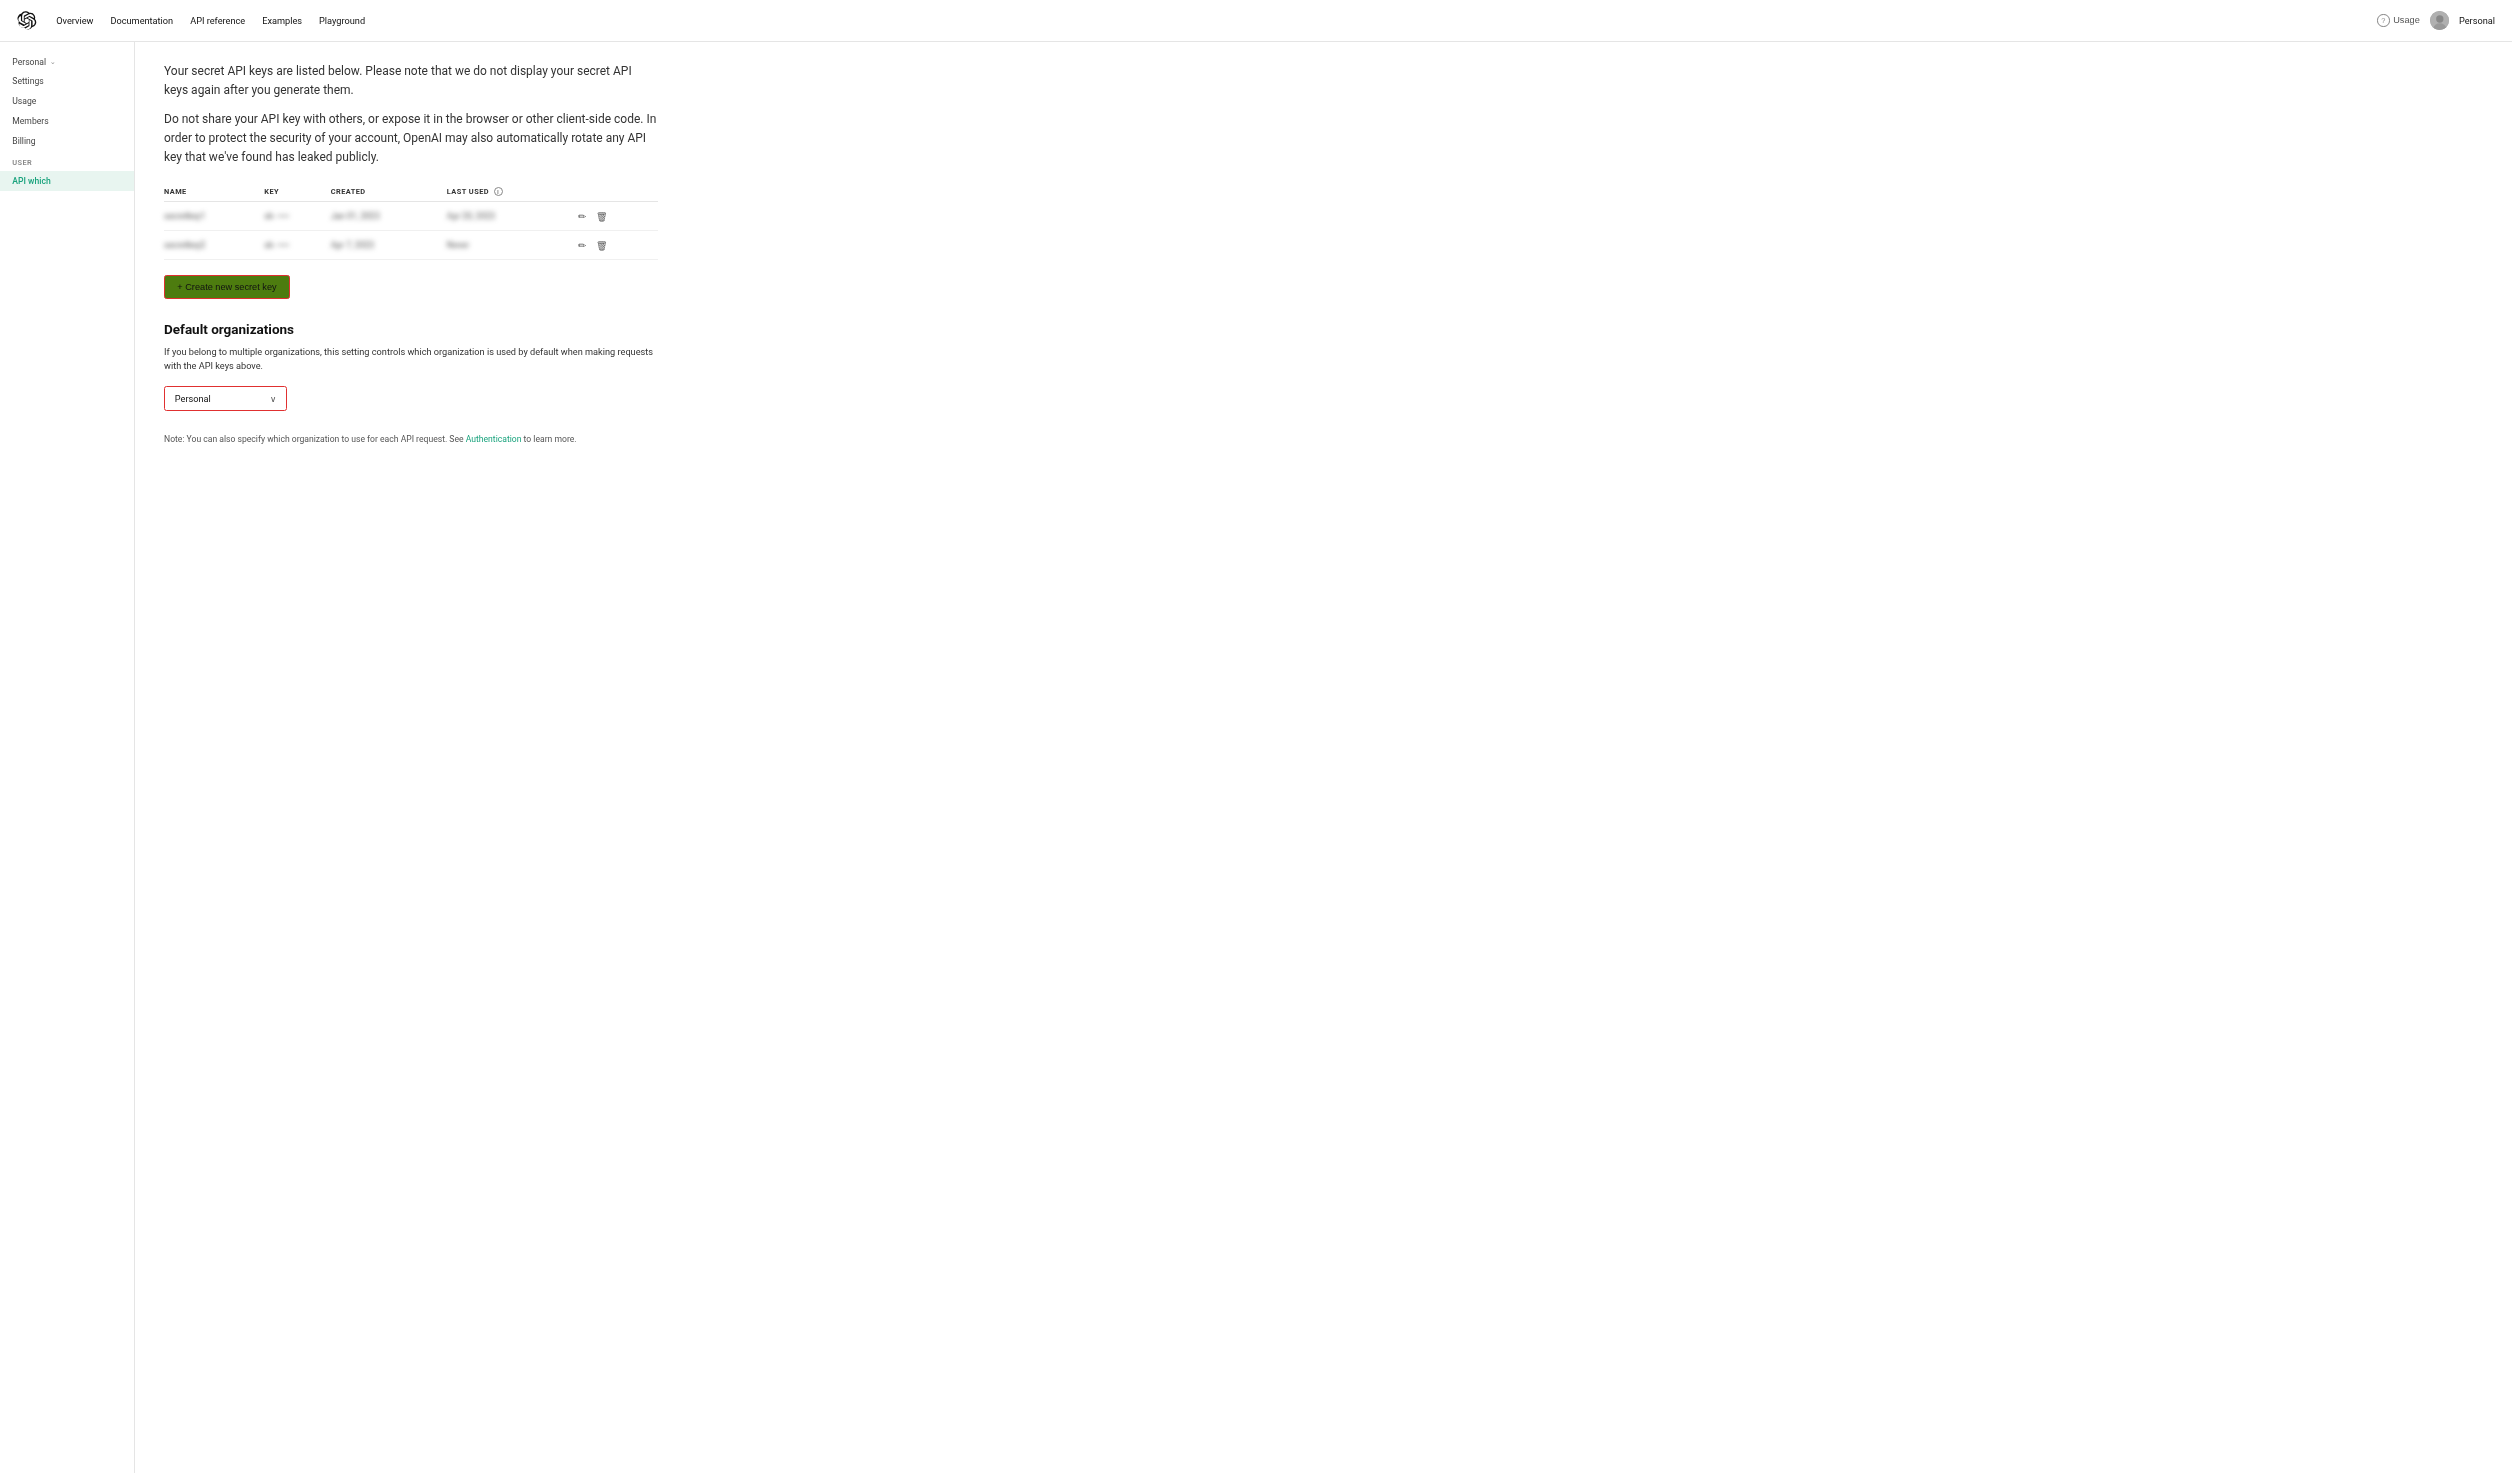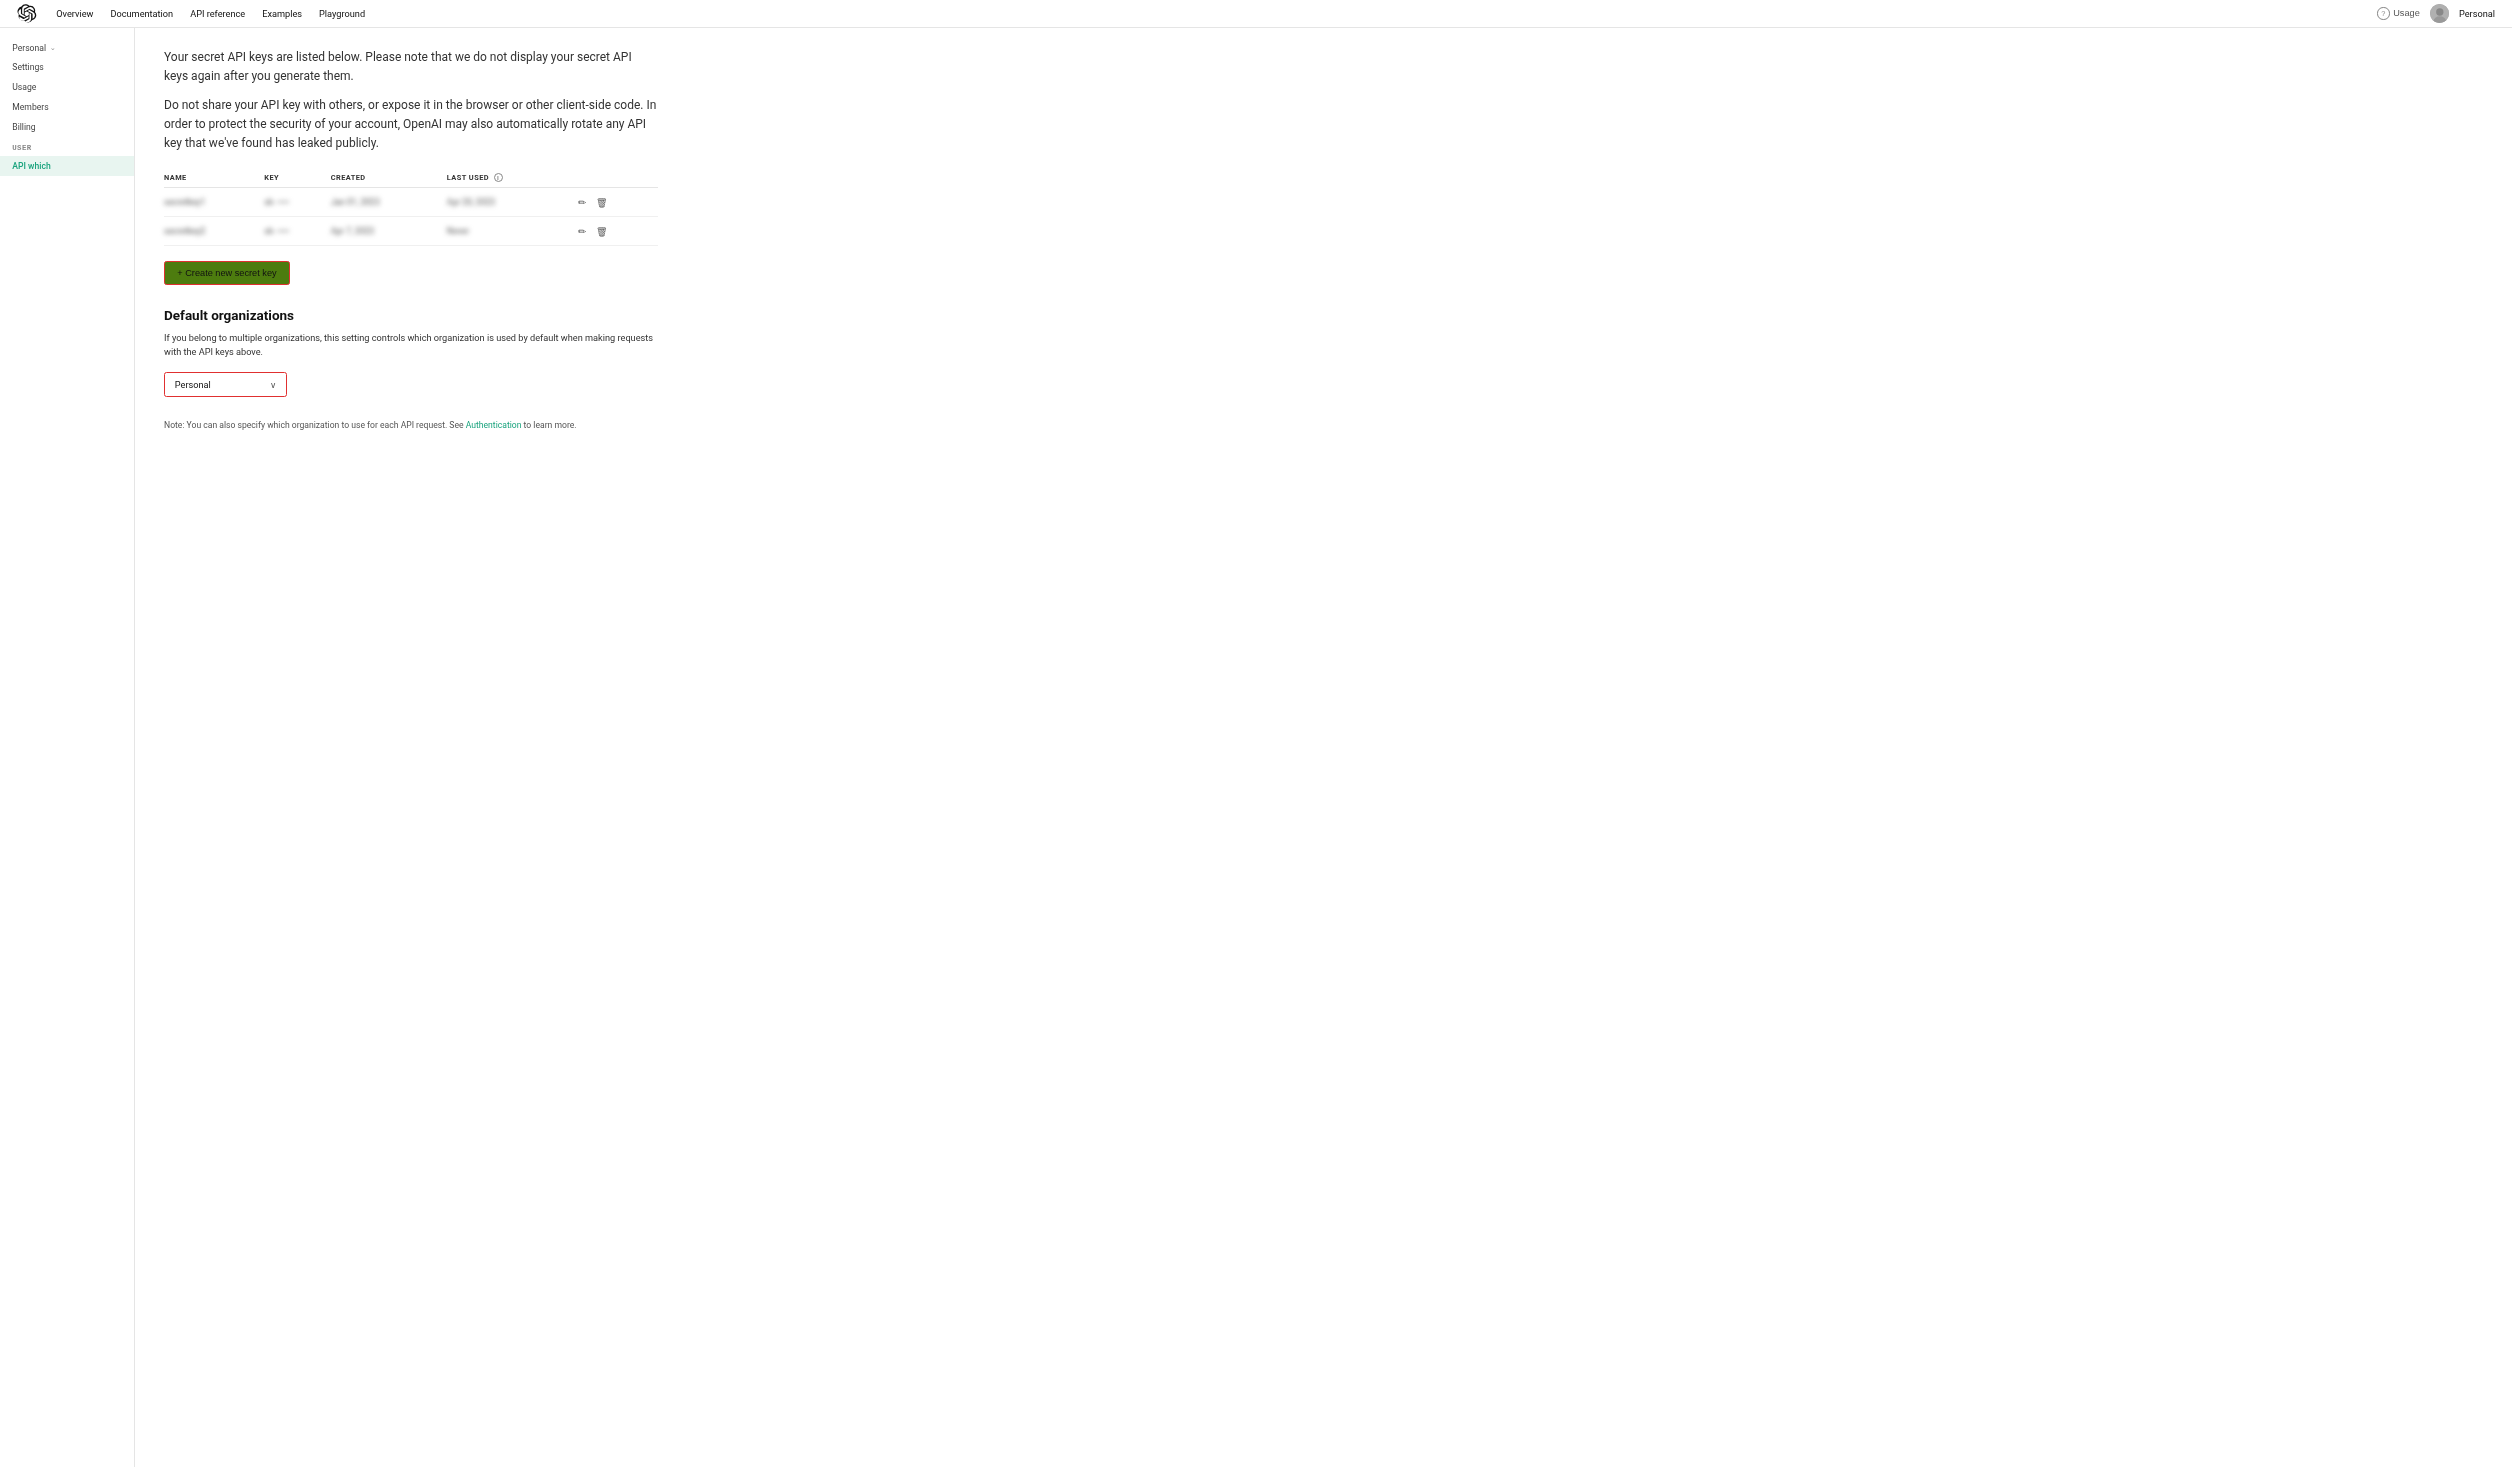--- a/index.html
+++ b/index.html
@@ -1,20 +1,20 @@
 <!DOCTYPE html>
 <html style="font-size:9.8px"><head>
   <meta charset="utf-8">
   <style>
     * { box-sizing: border-box; margin: 0; padding: 0; }
     body { font-family: -apple-system, BlinkMacSystemFont, 'Segoe UI', Roboto, sans-serif; background: #fff; color: #111; font-size: 9.2px; }
 
     
     .topnav {
-      display: flex; align-items: center; height: 28px;
+      display: flex; align-items: center; height: 42px;
       border-bottom: 0.6px solid #e5e5e5; padding: 0 17px; gap: 19.6px;
     }
     .topnav-logo { width: 19.6px; height: 19.6px; flex-shrink: 0; }
     .topnav-links { display: flex; gap: 17px; align-items: center; }
     .topnav-links a {
       text-decoration: none; color: #111; font-size: 9.2px; cursor: pointer;
     }
     .topnav-right { margin-left: auto; display: flex; align-items: center; gap: 9.8px; }
     .help-btn {
       display: flex; align-items: center; gap: 3.7px; color: #555; cursor: pointer;
@@ -35,21 +35,21 @@
     
     .layout { display: flex; min-height: calc(100vh - 34px); }
 
     
     .sidebar {
       width: 135px; flex-shrink: 0; border-right: 0.6px solid #e5e5e5;
       padding: 9.8px 0;
     }
     .sidebar-section-header {
       font-size: 7.4px; font-weight: 600; color: #888; padding: 7.4px 12.3px 3.7px;
-      text-transform: uppercase; letter-spacing: 0.05em; font-family: Liberation Mono, monospace;
+      text-transform: uppercase; letter-spacing: 0.05em;
     }
     .sidebar-item {
       display: flex; align-items: center; padding: 4.9px 12.3px;
       font-size: 8.6px; color: #444; cursor: pointer; text-decoration: none;
     }
     .sidebar-item.active { background: #e8f5f0; color: #19a37d; font-weight: 500; }
     .sidebar-item-top {
       display: flex; align-items: center; padding: 4.9px 12.3px;
       font-size: 8.6px; color: #444; cursor: pointer; gap: 3.7px;
     }

